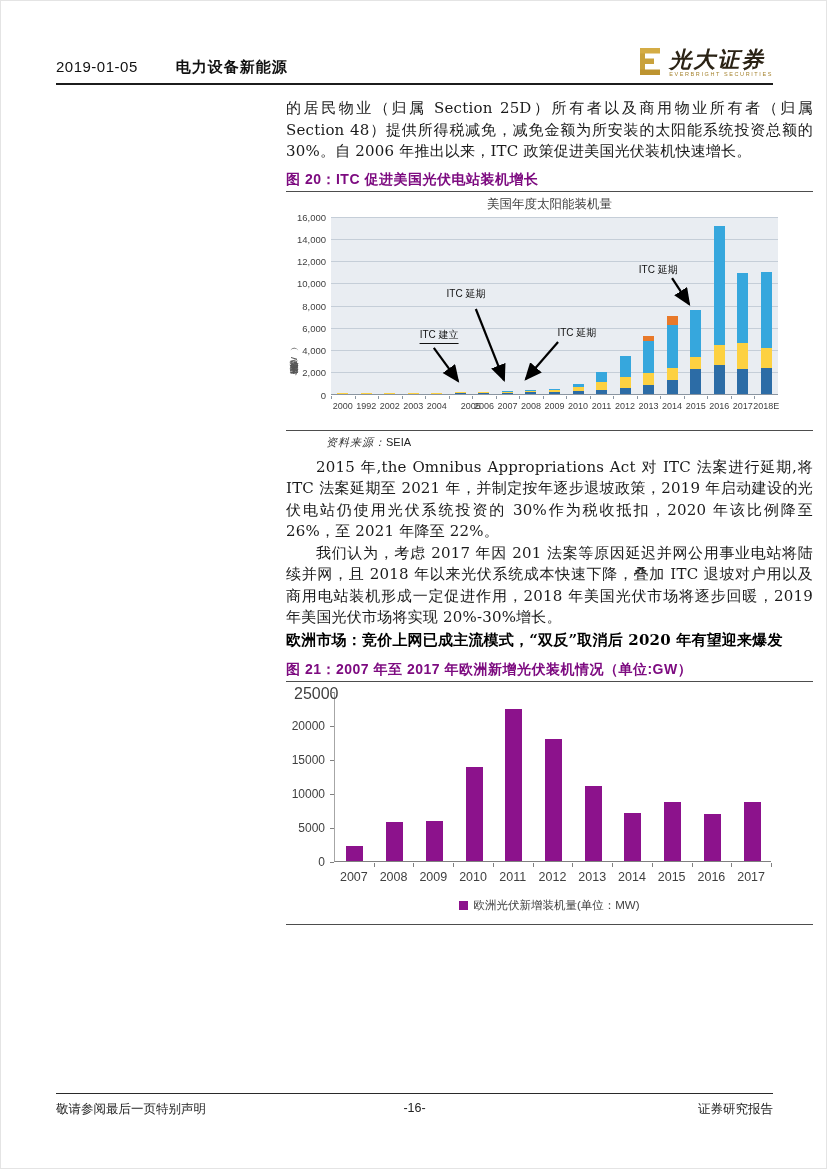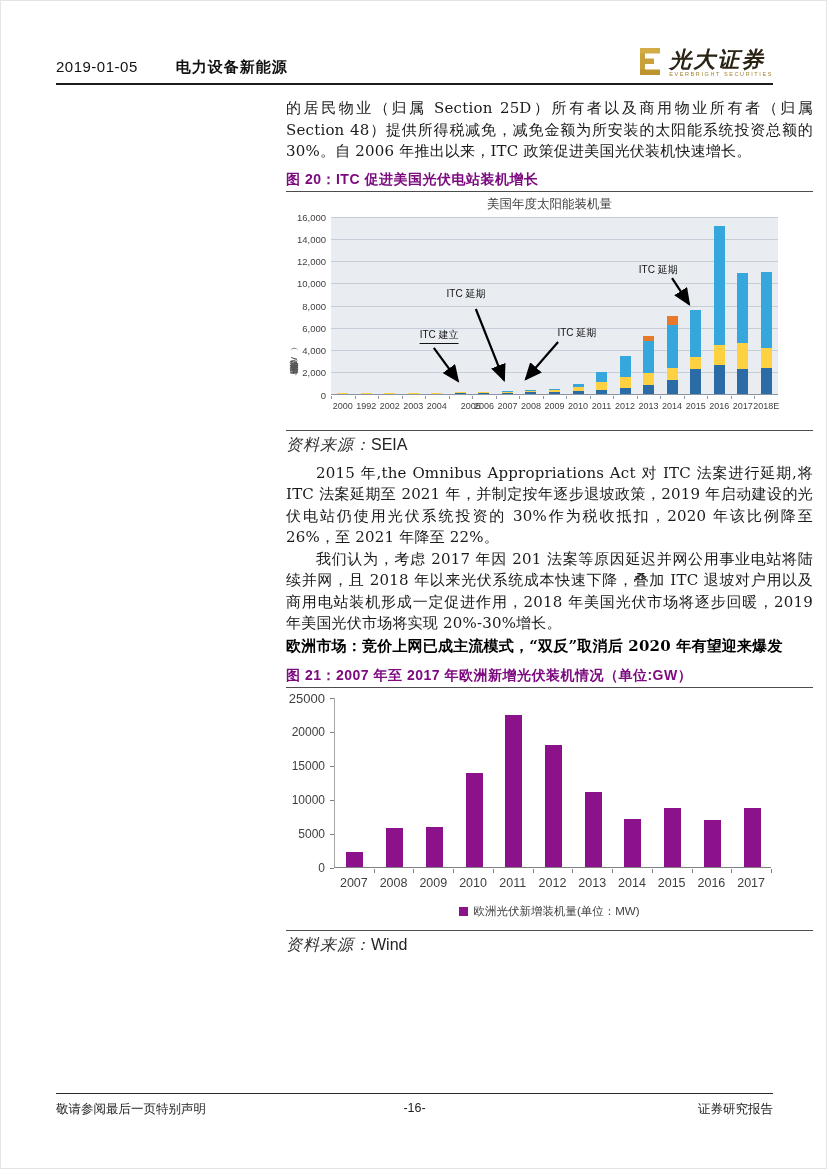--- a/index.html
+++ b/index.html
@@ -17,21 +17,21 @@
   .logo-cn { font-family:"Liberation Serif", serif; font-weight:bold; font-style:italic; font-size:22px; color:#2b2315; letter-spacing:2px; line-height:20px; }
   .logo-en { font-size:5.5px; color:#a5832f; letter-spacing:1.6px; margin-top:1px; }
 
   
   .main-col { position:absolute; left:285px; top:97px; width:527px; }
   .body-p { font-family:"DejaVu Serif", serif; font-size:15px; line-height:21.5px; color:#1a1a1a; text-align:justify; letter-spacing:0.2px; text-indent:2em; }
   .body-p.no-indent { text-indent:0; }
   .section-heading { font-family:"DejaVu Serif", serif; font-size:15px; line-height:22px; font-weight:bold; color:#000; letter-spacing:0.2px; }
   .fig-caption { font-size:14px; font-weight:bold; color:#7d0b80; letter-spacing:0.5px; line-height:19px; margin-top:7px; }
   .fig-rule { height:0; border-top:1px solid #4d4d4d; margin-top:2px; }
-  .source-line { font-size:16px; color:#333; padding:4px 0 3px 0; }
+  .source-line { font-size:11px; color:#333; padding:4px 0 3px 0;margin-left:40px; }
   .src-label { font-family:"DejaVu Serif", serif; font-style:italic; letter-spacing:1px; }
   .src-name { font-family:"Liberation Sans", sans-serif; color:#222; }
 
   
   .chart { position:relative; width:527px; background:#fff; }
   .chart-us { height:236px; }
   .chart-eu { height:240px; }
   .chart-title { position:absolute; top:4px; left:0; right:0; text-align:center; font-size:12.5px; color:#3f3f3f; }
   .plot { position:absolute; }
   .plot-us { background:#e9edf2; border-bottom:1px solid #8a95a1; }
@@ -238,21 +238,21 @@
         <div class="ytick-label" style="left: 0px; width: 39px; top: 173px; font-size: 12px;">0</div>
         <div class="axis-tick" style="left: 44px; top: 180px; width: 4px; height: 1px; background: rgb(128, 128, 128);"></div>
         <div class="ytick-label" style="left: 0px; width: 39px; top: 139px; font-size: 12px;">5000</div>
         <div class="axis-tick" style="left: 44px; top: 146px; width: 4px; height: 1px; background: rgb(128, 128, 128);"></div>
         <div class="ytick-label" style="left: 0px; width: 39px; top: 105px; font-size: 12px;">10000</div>
         <div class="axis-tick" style="left: 44px; top: 112px; width: 4px; height: 1px; background: rgb(128, 128, 128);"></div>
         <div class="ytick-label" style="left: 0px; width: 39px; top: 71px; font-size: 12px;">15000</div>
         <div class="axis-tick" style="left: 44px; top: 78px; width: 4px; height: 1px; background: rgb(128, 128, 128);"></div>
         <div class="ytick-label" style="left: 0px; width: 39px; top: 37px; font-size: 12px;">20000</div>
         <div class="axis-tick" style="left: 44px; top: 44px; width: 4px; height: 1px; background: rgb(128, 128, 128);"></div>
-        <div class="ytick-label" style="left: 0px; width: 39px; top: 3px; font-size: 13px;">25000</div>
+        <div class="ytick-label" style="left: 8px; width: 39px; top: 3px; font-size: 16px;">25000</div>
         <div class="axis-tick" style="left: 44px; top: 10px; width: 4px; height: 1px; background: rgb(128, 128, 128);"></div>
         <div class="axis-tick" style="left: 87.7273px; top: 181px; width: 1px; height: 4px; background: rgb(128, 128, 128);"></div>
         <div class="xtick-label" style="left: 48px; width: 39.7273px; top: 188px; font-size: 12.5px;">2007</div>
         <div class="axis-tick" style="left: 127.455px; top: 181px; width: 1px; height: 4px; background: rgb(128, 128, 128);"></div>
         <div class="xtick-label" style="left: 87.7273px; width: 39.7273px; top: 188px; font-size: 12.5px;">2008</div>
         <div class="axis-tick" style="left: 167.182px; top: 181px; width: 1px; height: 4px; background: rgb(128, 128, 128);"></div>
         <div class="xtick-label" style="left: 127.455px; width: 39.7273px; top: 188px; font-size: 12.5px;">2009</div>
         <div class="axis-tick" style="left: 206.909px; top: 181px; width: 1px; height: 4px; background: rgb(128, 128, 128);"></div>
         <div class="xtick-label" style="left: 167.182px; width: 39.7273px; top: 188px; font-size: 12.5px;">2010</div>
         <div class="axis-tick" style="left: 246.636px; top: 181px; width: 1px; height: 4px; background: rgb(128, 128, 128);"></div>
@@ -268,23 +268,20 @@
         <div class="axis-tick" style="left: 445.273px; top: 181px; width: 1px; height: 4px; background: rgb(128, 128, 128);"></div>
         <div class="xtick-label" style="left: 405.545px; width: 39.7273px; top: 188px; font-size: 12.5px;">2016</div>
         <div class="axis-tick" style="left: 485px; top: 181px; width: 1px; height: 4px; background: rgb(128, 128, 128);"></div>
         <div class="xtick-label" style="left: 445.273px; width: 39.7273px; top: 188px; font-size: 12.5px;">2017</div>
         <div class="legend-row" style="top: 216px; gap: 5px;">
           <span class="legend-swatch" style="width: 9px; height: 9px; background: rgb(140, 18, 140);"></span>
           <span style="font-size: 11.5px; color: rgb(64, 64, 64);">欧洲光伏新增装机量(单位：MW)</span>
         </div>
       </div>
     <div class="fig-rule"></div>
-    <div class="source-line">
-      <span class="src-label">资料来源：</span><span class="src-name">Wind</span>
-    </div>
   </main>
 
   <footer class="page-footer">
     <span>敬请参阅最后一页特别声明</span>
     <span class="footer-center">-16-</span>
     <span>证券研究报告</span>
   </footer>
 
 </div>
 

